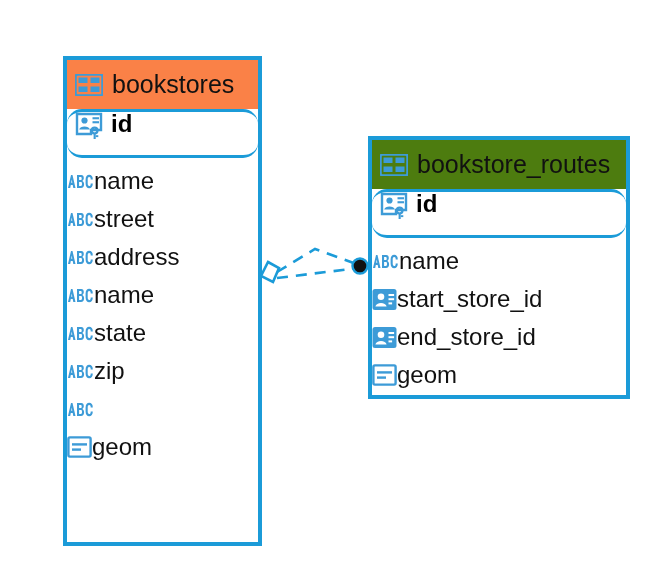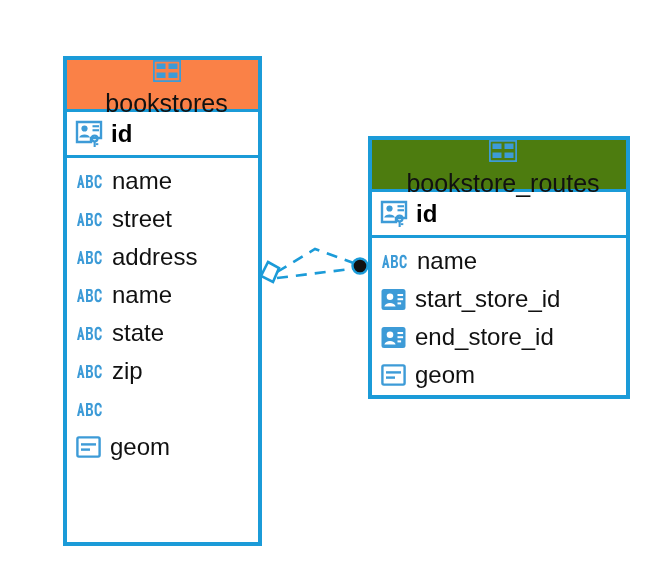--- a/index.html
+++ b/index.html
@@ -40,59 +40,57 @@
     height: 263px;
   }
 
   .entity-header {
     box-sizing: border-box;
     display: flex;
     align-items: center;
     height: 49px;
     padding-left: 8px;
     gap: 9px;
-    flex-direction: column;
   }
   .header-orange { background: #FA8147; }
   .header-grey   { background: #4d7c0f; }
 
   .entity-title {
     font-size: 25px;
     color: #111111;
     line-height: 1;
     white-space: nowrap;
   }
 
   
   .pk-section {
     box-sizing: border-box;
     border-top: 3px solid #1B9BD8;
     border-bottom: 3px solid #1B9BD8;
     height: 49px;
     display: flex;
-    align-items: center;
+    align-items: flex-start;
     padding-left: 8px;
     gap: 8px;
+    border-radius: 15px;
   }
   .pk-label {
     font-size: 24px;
     font-weight: bold;
     color: #000000;
     line-height: 1;
   }
 
   .fields {
     padding-top: 4px;
   }
   .field-row {
     display: flex;
     align-items: center;
     height: 38px;
-    padding-left: 9px;
-    gap: 9px;
   }
   .field-label {
     font-size: 24px;
     color: #111111;
     line-height: 1;
     white-space: nowrap;
   }
 
   
   .icon {

